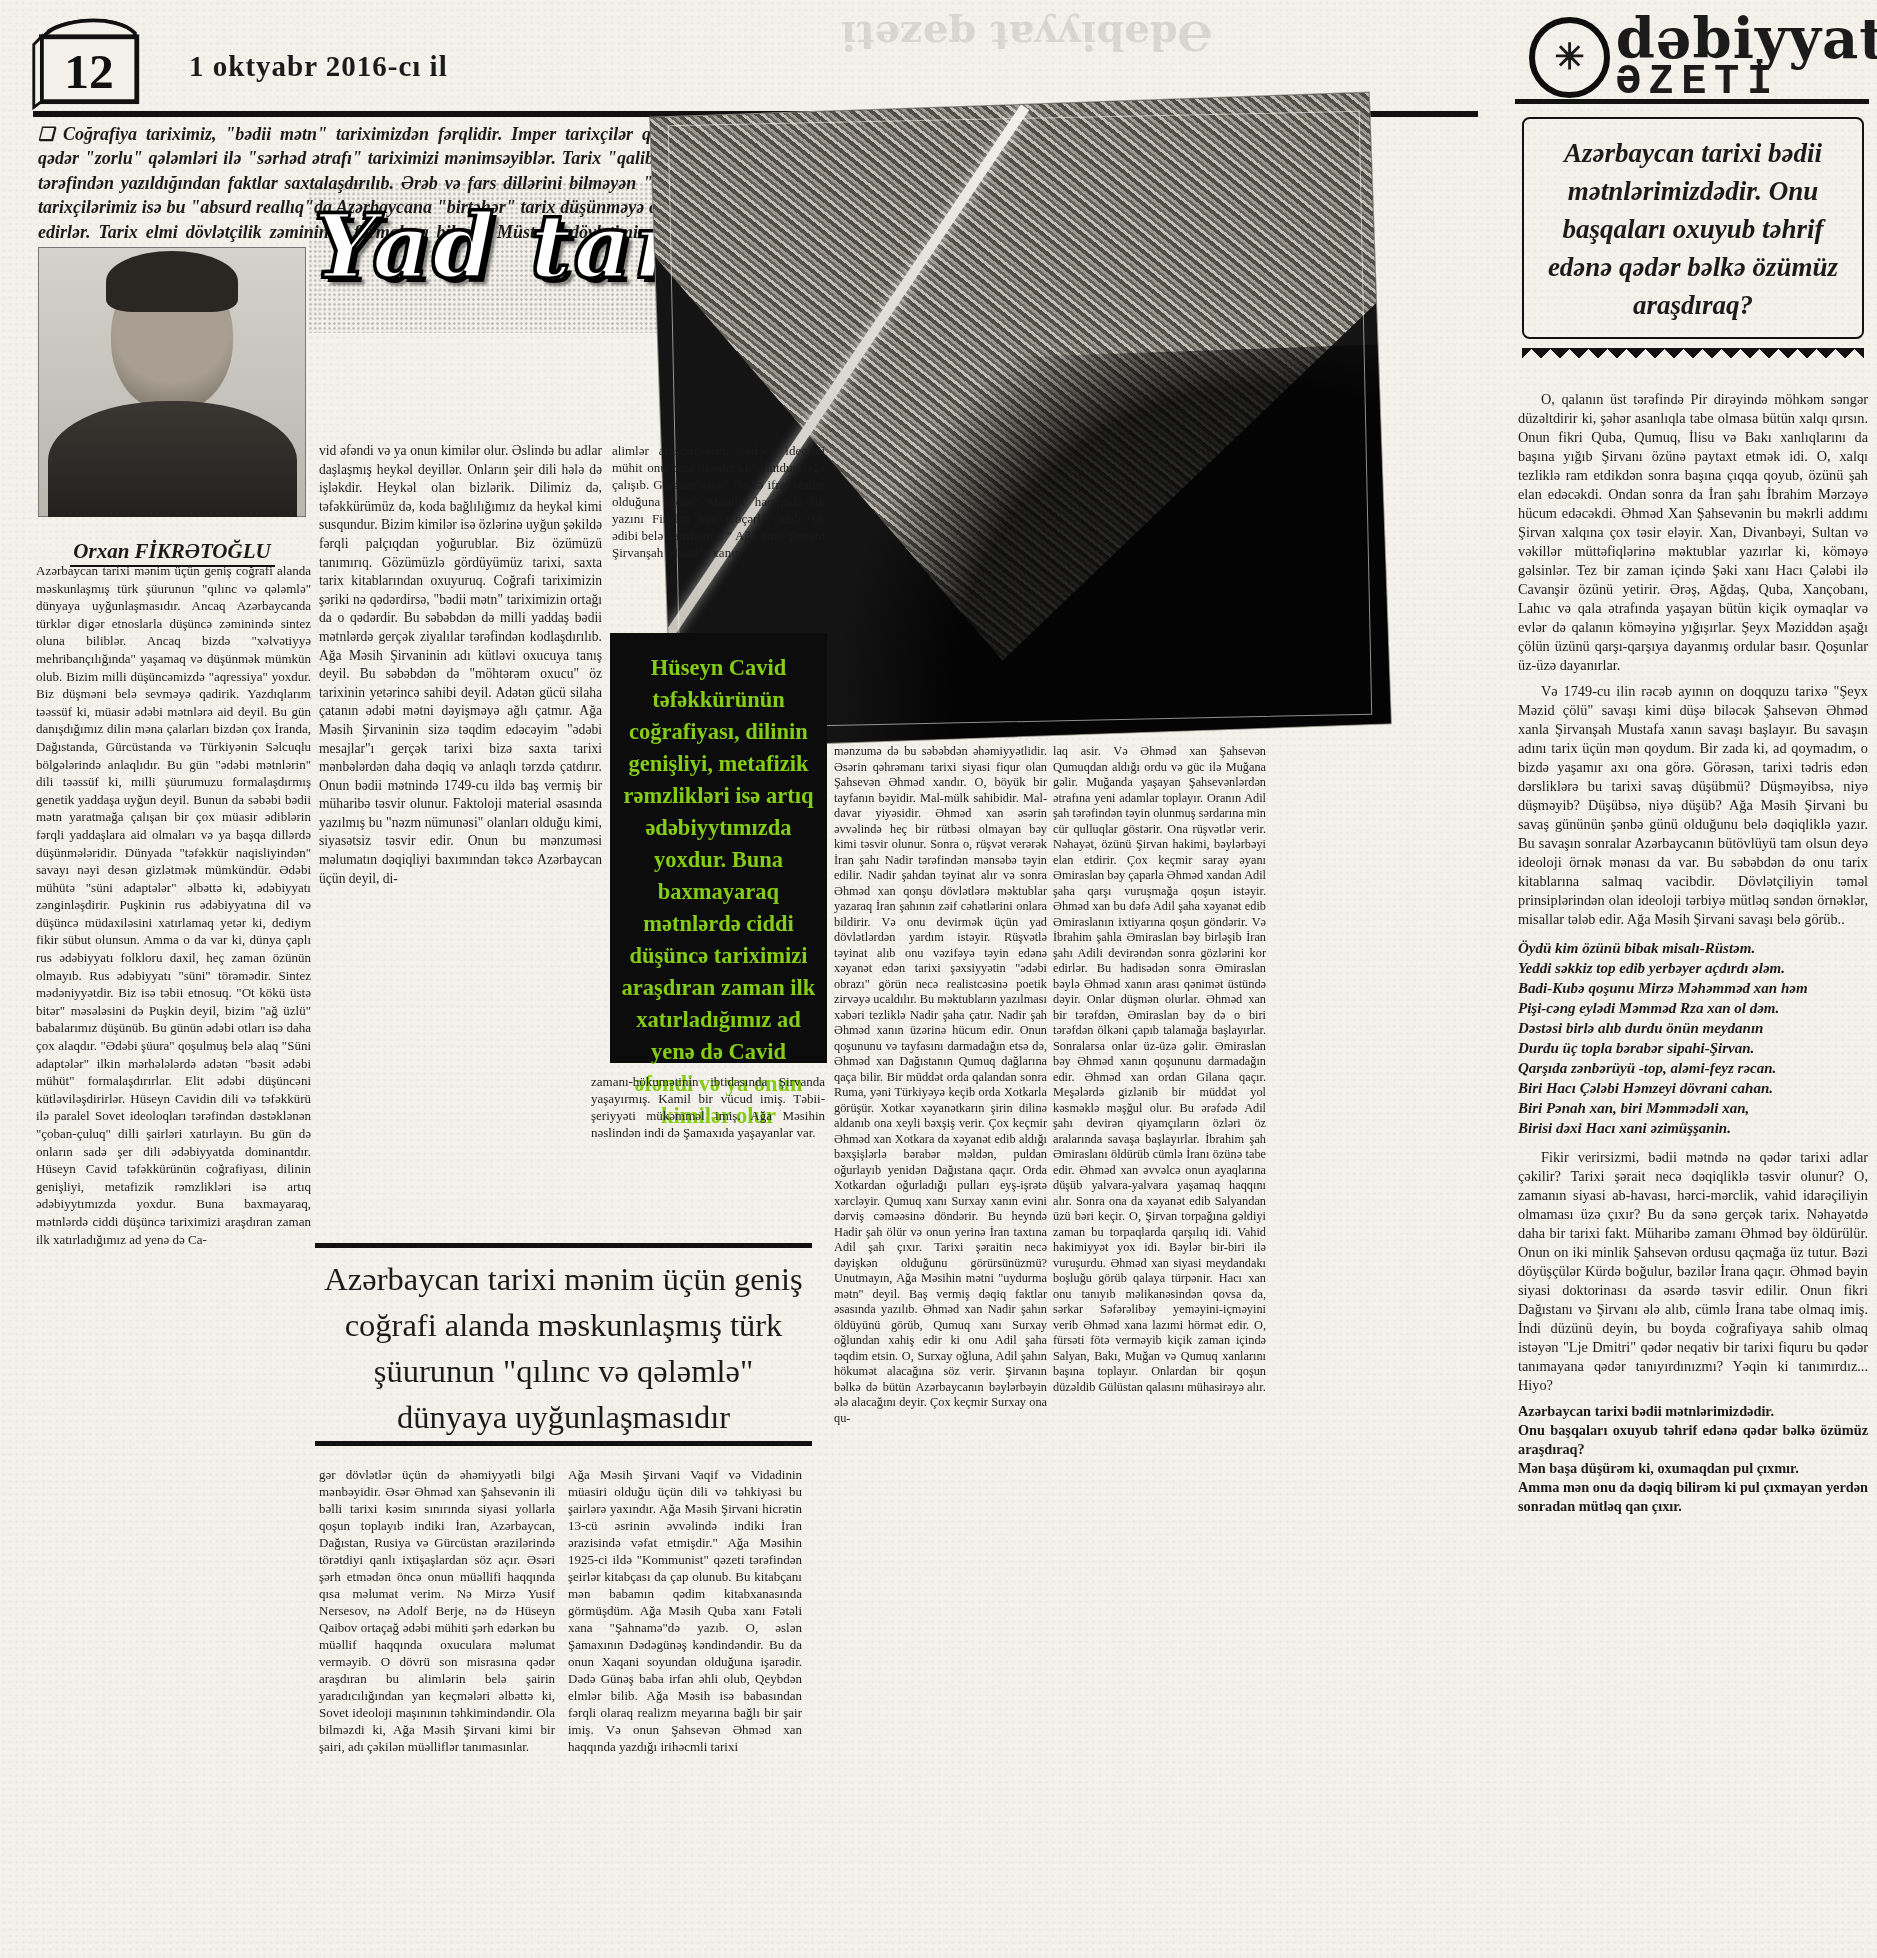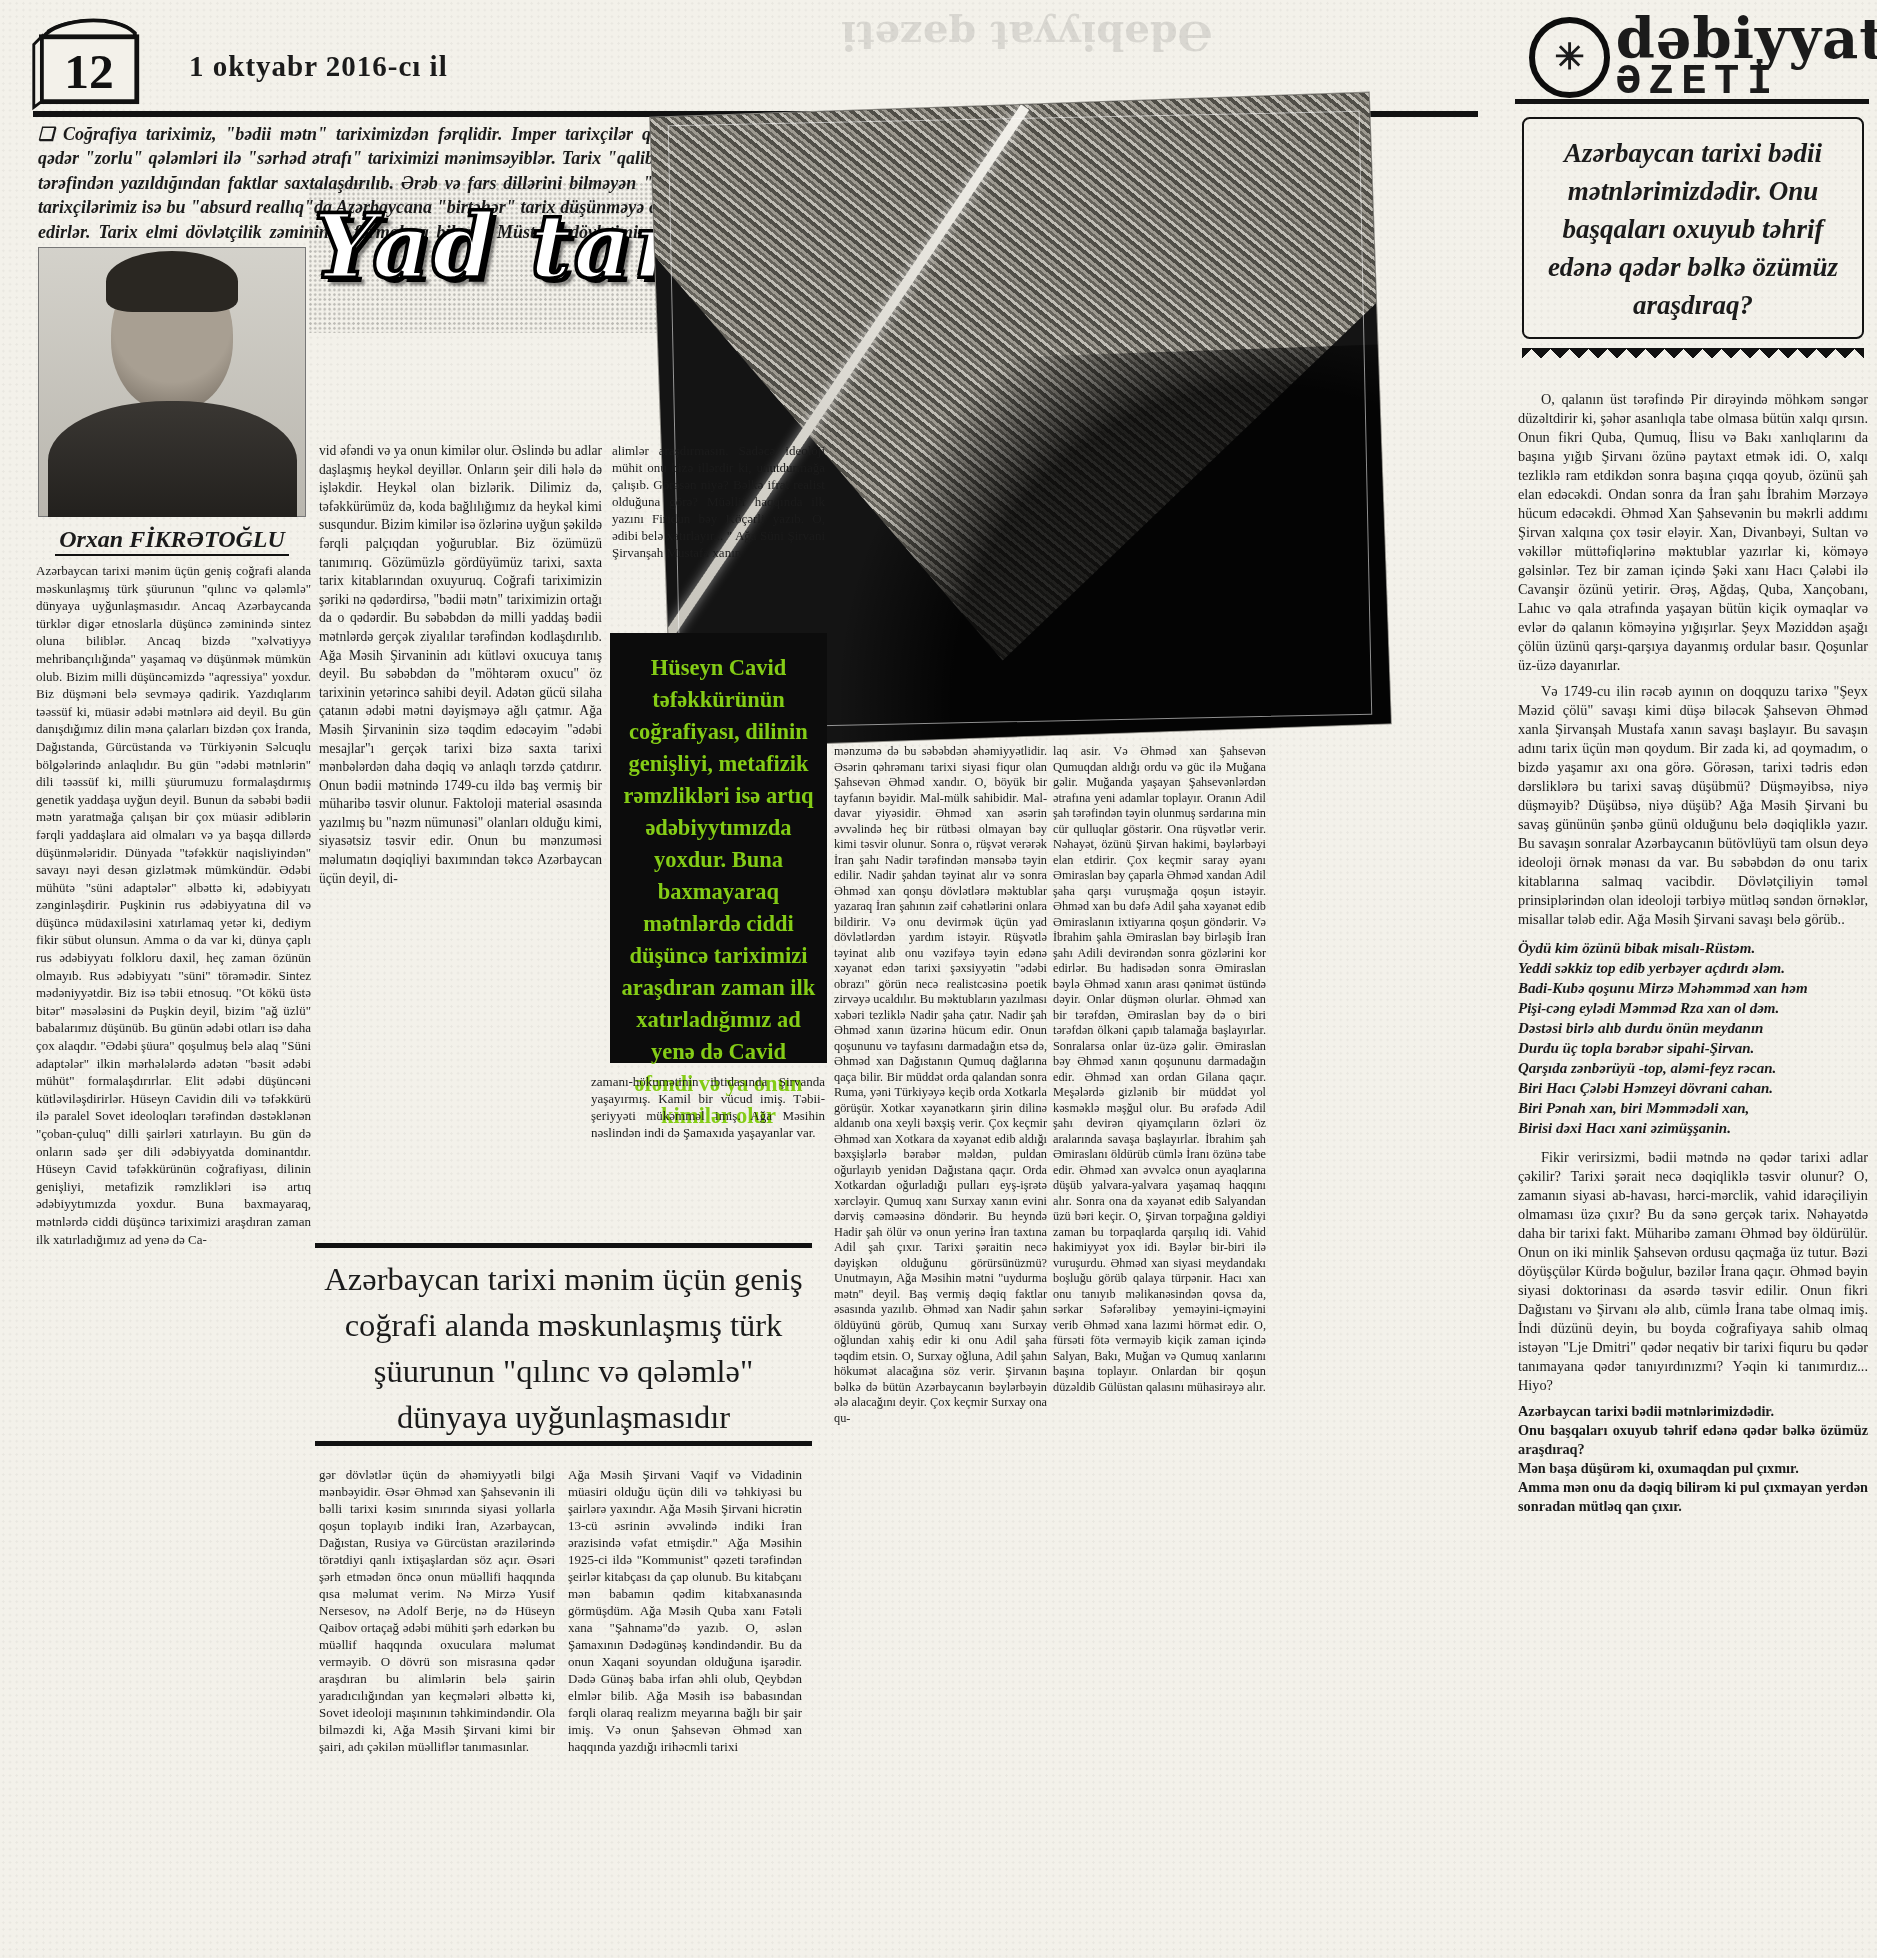--- a/index.html
+++ b/index.html
@@ -33,21 +33,21 @@
   .headline-bg{background:radial-gradient(rgba(0,0,0,.22) 1px, transparent 1.5px);background-size:4.8px 4.8px;}
 
   
   .portrait{background:linear-gradient(#d4d2cb,#b9b6ae);overflow:hidden;box-shadow:0 0 0 1px #777 inset;}
   .portrait .head{position:absolute;left:50%;top:13.4px;width:122px;height:151px;margin-left:-61px;border-radius:50% 50% 46% 46%;
                   background:radial-gradient(circle at 50% 42%, #a89f92 0 55%, #8e8579 75%, #6f675c 100%);}
   .portrait .hair{position:absolute;left:50%;top:3.8px;width:132px;height:61px;margin-left:-66px;border-radius:50% 50% 20% 20%;
                   background:#2a2722;}
   .portrait .body{position:absolute;left:50%;bottom:-7.6px;width:249px;height:124px;margin-left:-124px;border-radius:48% 48% 0 0;
                   background:linear-gradient(#3a3733,#211f1c);}
-  .author{font-weight:bold;font-style:italic;font-size:24px;text-align:center;}
+  .author{font-weight:bold;font-style:italic;font-size:21px;text-align:center;margin-top:13px;}
   .author span{border-bottom:2.9px solid #111;padding:0 3.8px 1.9px;}
 
   
   .photo{background:#141414;overflow:hidden;transform:rotate(-2deg);box-shadow:0 0 0 1px #8c8a84;}
   .photo .frame{position:absolute;inset:13.4px;border:1px solid rgba(255,255,255,.55);transform:rotate(.8deg);}
   .photo .pages{position:absolute;left:-6%;top:-34%;width:115%;height:120%;transform:rotate(33deg);
                 background:repeating-linear-gradient(8deg,#cfccc3 0 2.9px,#6d6a62 2.9px 5.7px,#a9a59b 5.7px 8.6px,#54524b 8.6px 12.4px);
                 clip-path:polygon(0 6%,96% 0,72% 96%,0 70%);opacity:.92;}
   .photo .edge{position:absolute;left:18%;top:-12%;width:9.6px;height:130%;background:linear-gradient(#f2f0ea,#b9b6ad);
                transform:rotate(36deg);box-shadow:0 0 11.5px rgba(255,255,255,.5);}

